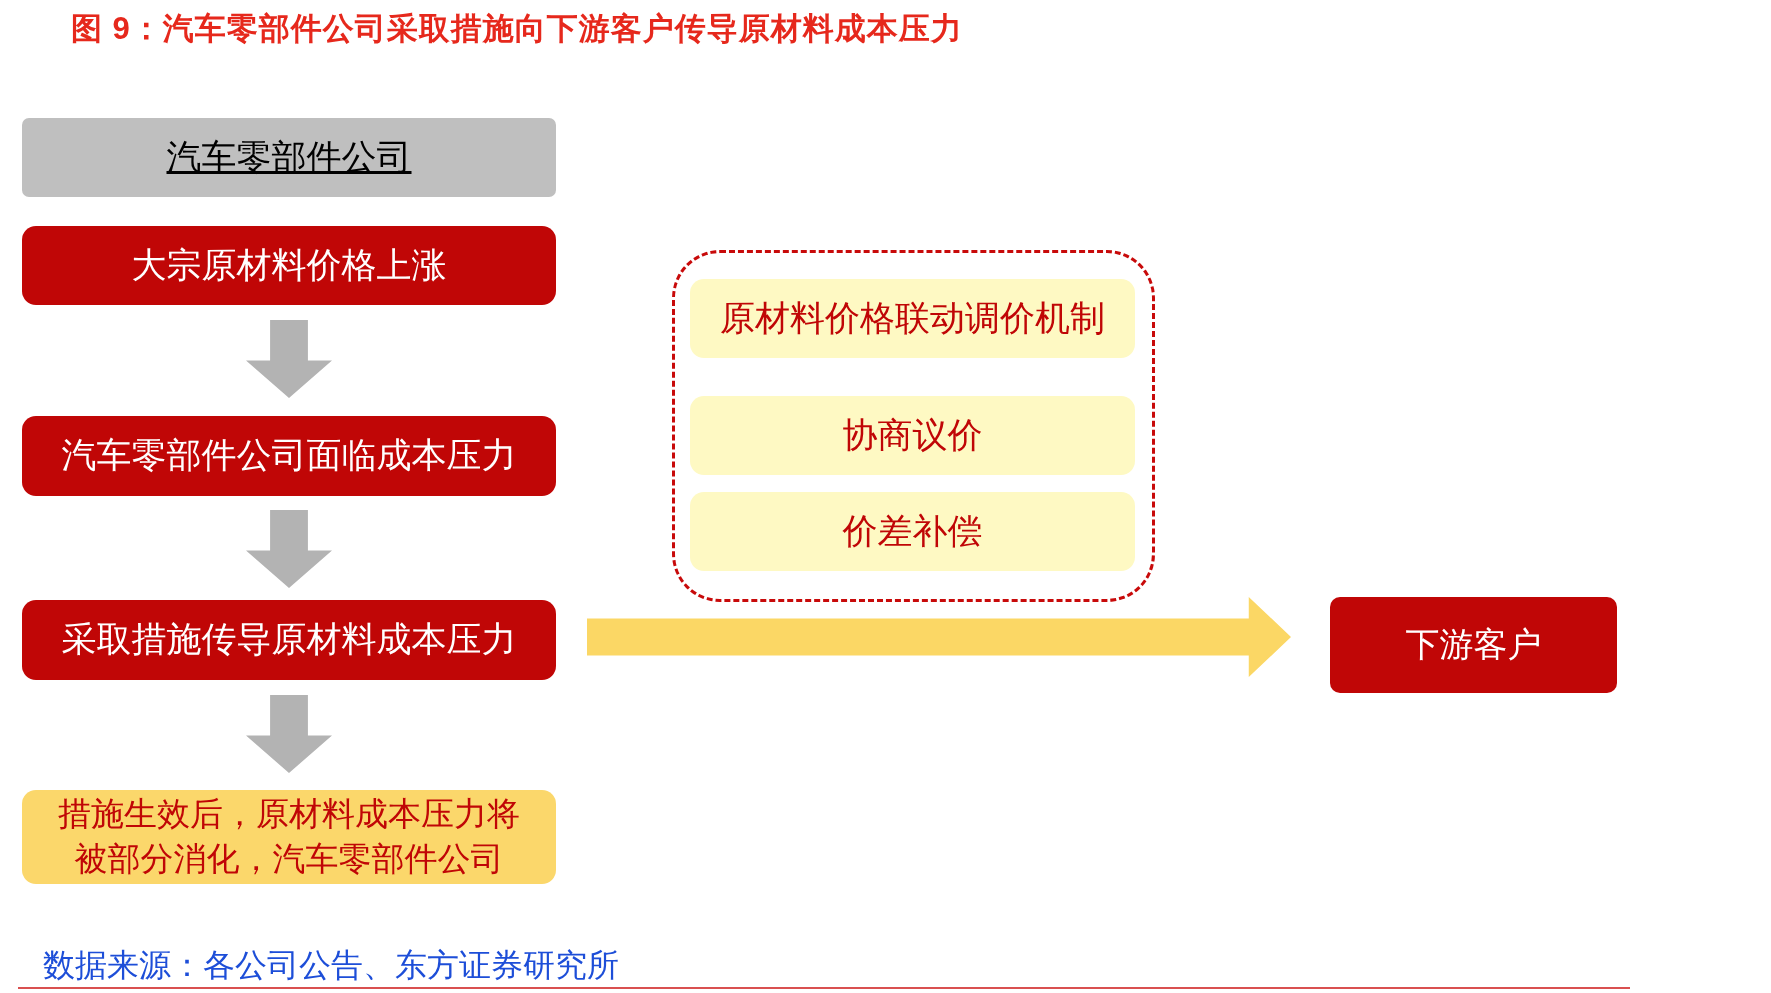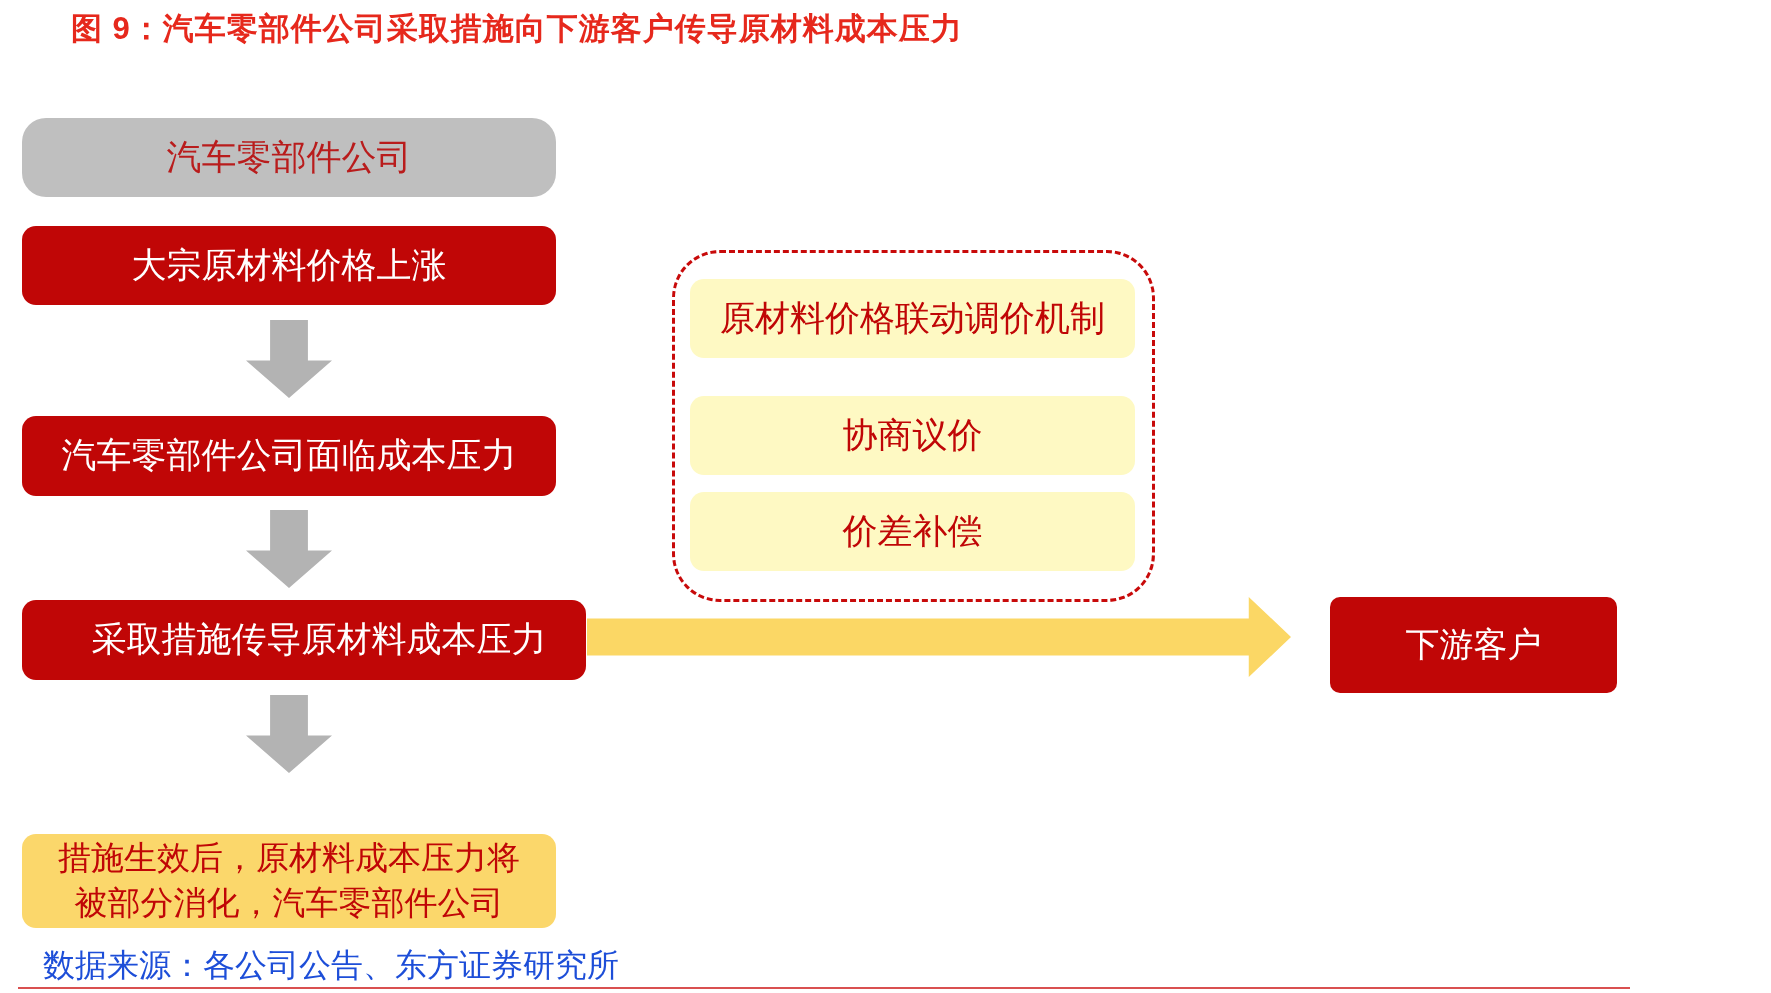--- a/index.html
+++ b/index.html
@@ -17,28 +17,28 @@
   }
 
   
   .box {
     display: flex; align-items: center; justify-content: center;
     text-align: center;
     font-family: "Liberation Serif", serif;
     font-size: 35px; line-height: 1.2;
   }
   .col-box { left: 22px; width: 534px; }
-  .gray-box  { background: #BFBFBF; color: #b91c1c; border-radius: 24px; }
+  .gray-box  { background: #BFBFBF; color: #000000; border-radius: 7px; text-decoration: underline; }
   .red-box   { background: #C00606; color: #ffffff; border-radius: 14px; }
-  .yellow-box{ background: #FBD76B; color: #C00606; border-radius: 14px; margin-top: 44px; }
+  .yellow-box{ background: #FBD76B; color: #C00606; border-radius: 14px; }
 
   .b-entity { top: 118px; height: 79px; }
   .b-step1  { top: 226px; height: 79px; }
   .b-step2  { top: 416px; height: 80px; }
-  .b-step3  { top: 600px; height: 80px; padding-left: 30px; }
+  .b-step3  { top: 600px; height: 80px; }
   .b-result { top: 790px; height: 94px; flex-direction: column; font-size: 33px; line-height: 45px; }
 
   
   .down-arrow {
     left: 246px; width: 86px; height: 78px; background: #B3B3B3;
     clip-path: polygon(28% 0, 72% 0, 72% 52%, 100% 52%, 50% 100%, 0 52%, 28% 52%);
   }
   .a1 { top: 320px; } .a2 { top: 510px; } .a3 { top: 695px; }
 
   

